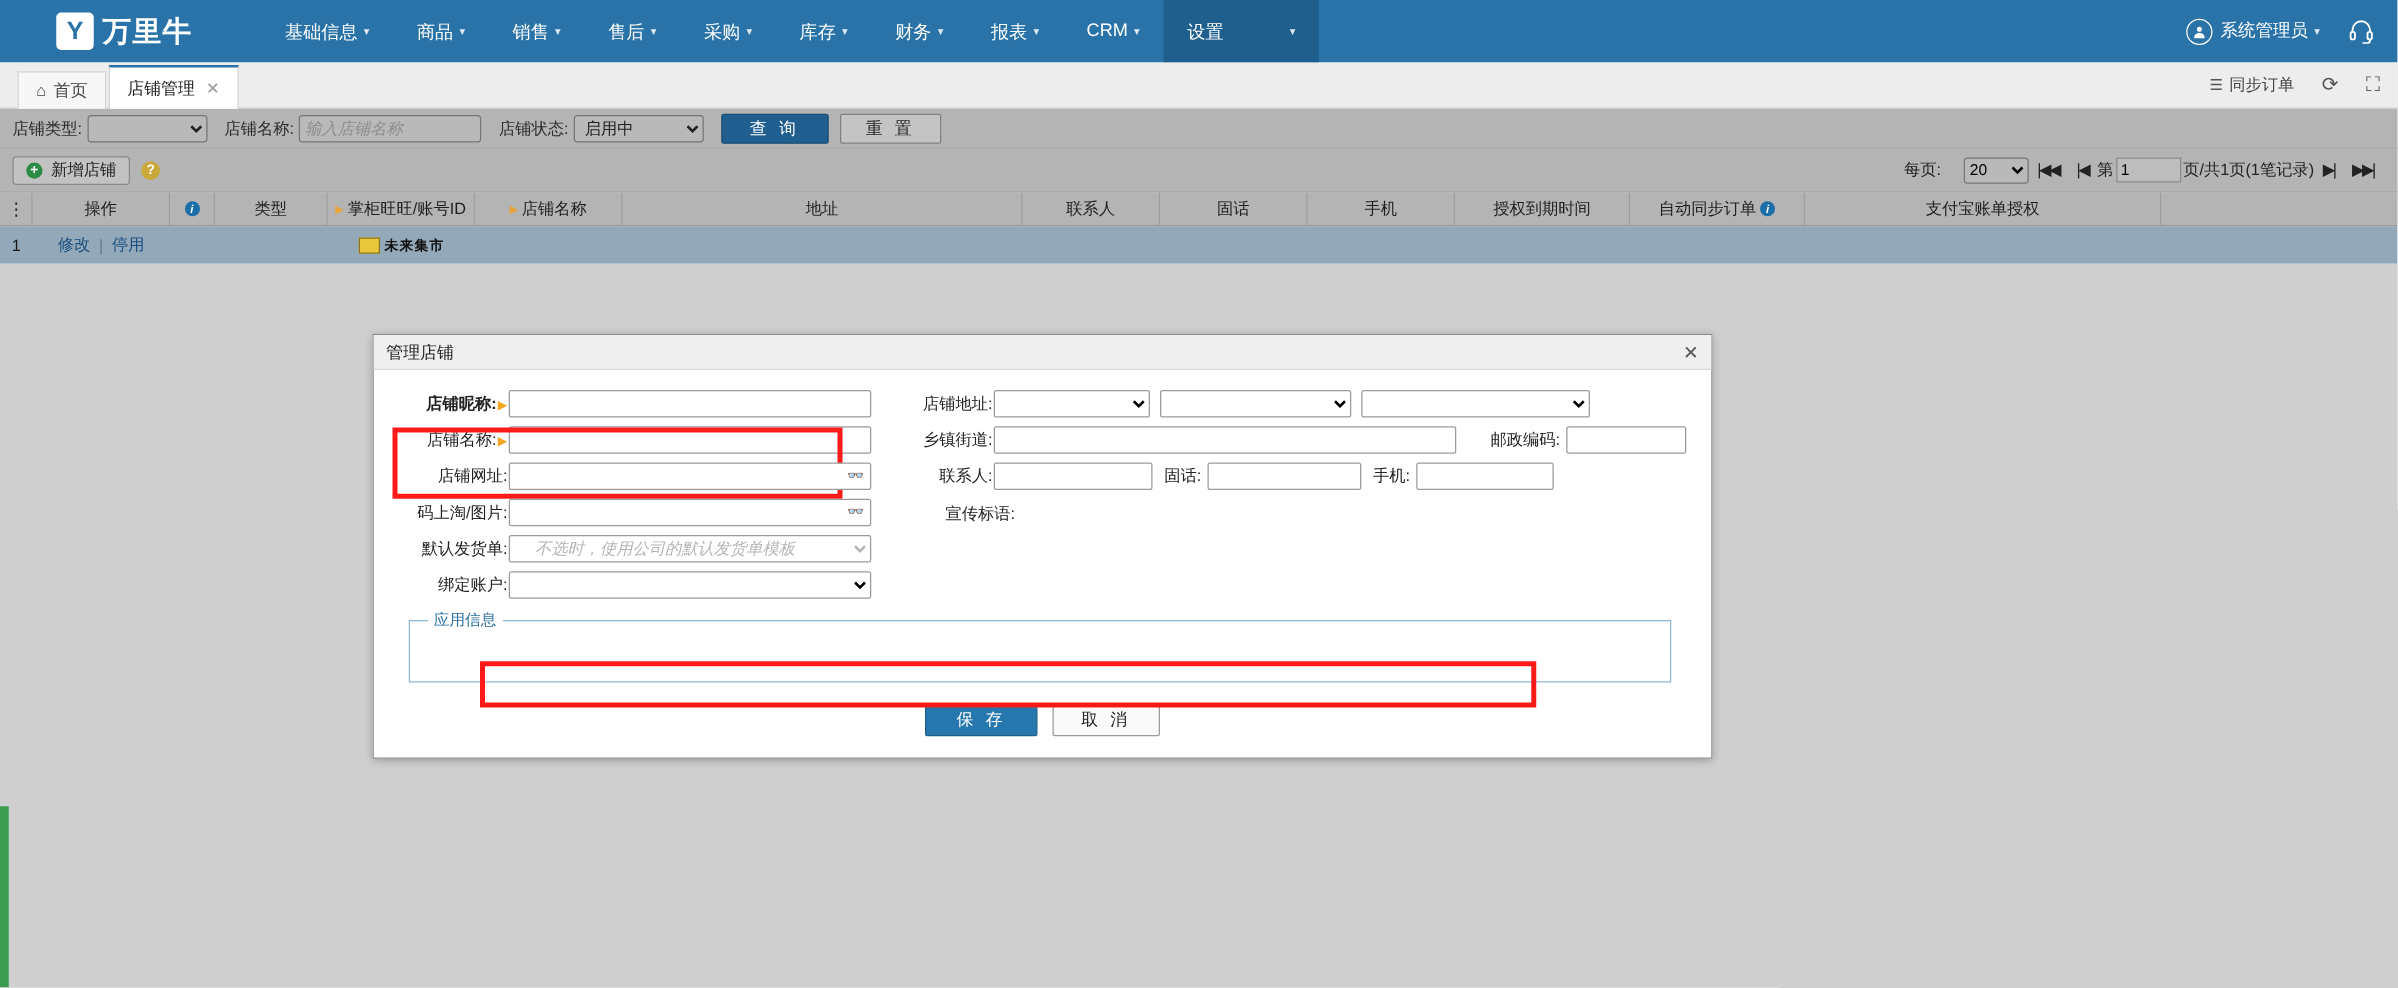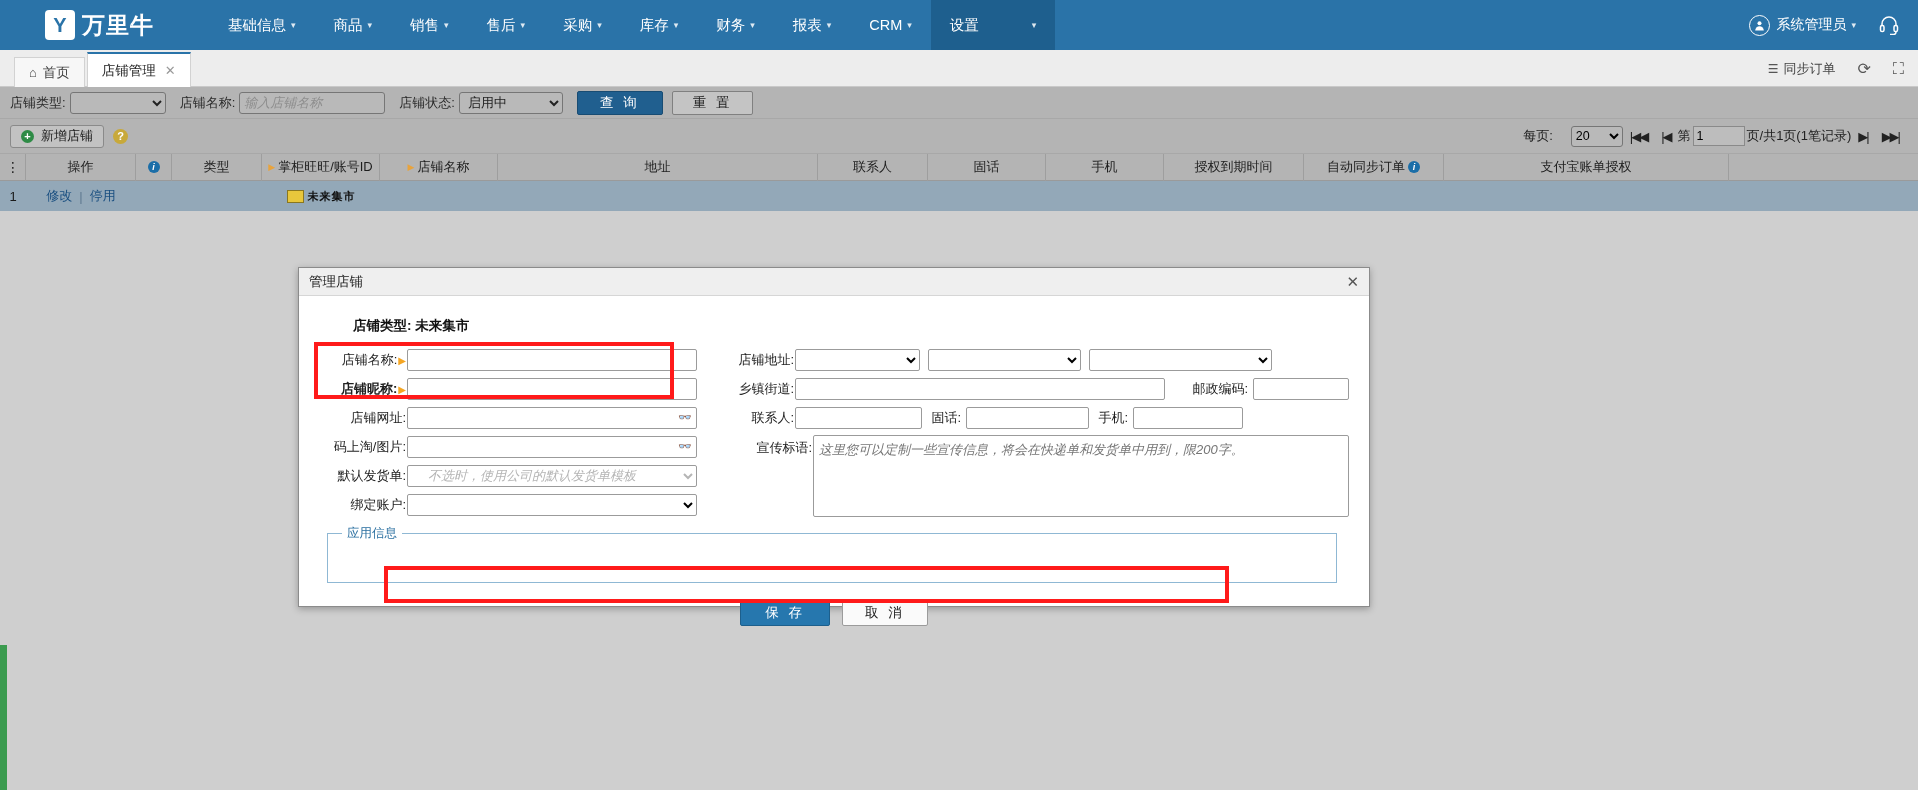--- a/index.html
+++ b/index.html
@@ -443,41 +443,37 @@
 <div class="page-body"></div>
 <div class="green-strip"></div>
 
 <div class="modal">
   <div class="modal-hd">
     <span>管理店铺</span>
     <span class="modal-x">✕</span>
   </div>
   <div class="modal-bd">
 
-    <div class="shoptype-line">
-      <span>店铺类型:</span>
-      <span>未来集市</span>
-    </div>
 
     <div class="red-box1"></div>
 
     <div class="cols">
 
       <div class="colL">
+
+        <div class="frow">
+          <span class="flbl req">
+            <span>店铺昵称:</span><span class="req-tri">▶</span>
+          </span>
+          <input class="finp" style="">
+        </div>
 
         <div class="frow">
           <span class="flbl">
             <span>店铺名称:</span><span class="req-tri">▶</span>
-          </span>
-          <input class="finp" style="">
-        </div>
-
-        <div class="frow">
-          <span class="flbl req">
-            <span>店铺昵称:</span><span class="req-tri">▶</span>
           </span>
           <input class="finp" style="">
         </div>
 
         <div class="frow">
           <span class="flbl">店铺网址:</span>
           <span class="inp-wrap">
             <input class="finp" style="">
             <span class="eye-ico">👓</span>
           </span>
@@ -534,21 +530,20 @@
           <span class="flbl">联系人:</span>
           <input class="finp" style="width: 127px; flex: 0 0 auto;">
           <span class="r-lbl" style="width:44px">固话:</span>
           <input class="finp" style="width: 123px; flex: 0 0 auto;">
           <span class="r-lbl" style="width:44px">手机:</span>
           <input class="finp" style="width: 110px; flex: 0 0 auto;">
         </div>
 
         <div style="display:flex; margin-top:3px;">
           <span class="flbl" style="padding-top:4px">宣传标语:</span>
-          <textarea class="slogan-ta" placeholder="这里您可以定制一些宣传信息，将会在快递单和发货单中用到，限200字。" style=""></textarea>
         </div>
       </div>
     </div>
 
     <fieldset class="appinfo">
       <legend>应用信息</legend>
       <div class="red-box2"></div>
     </fieldset>
 
     <div class="modal-ft">

